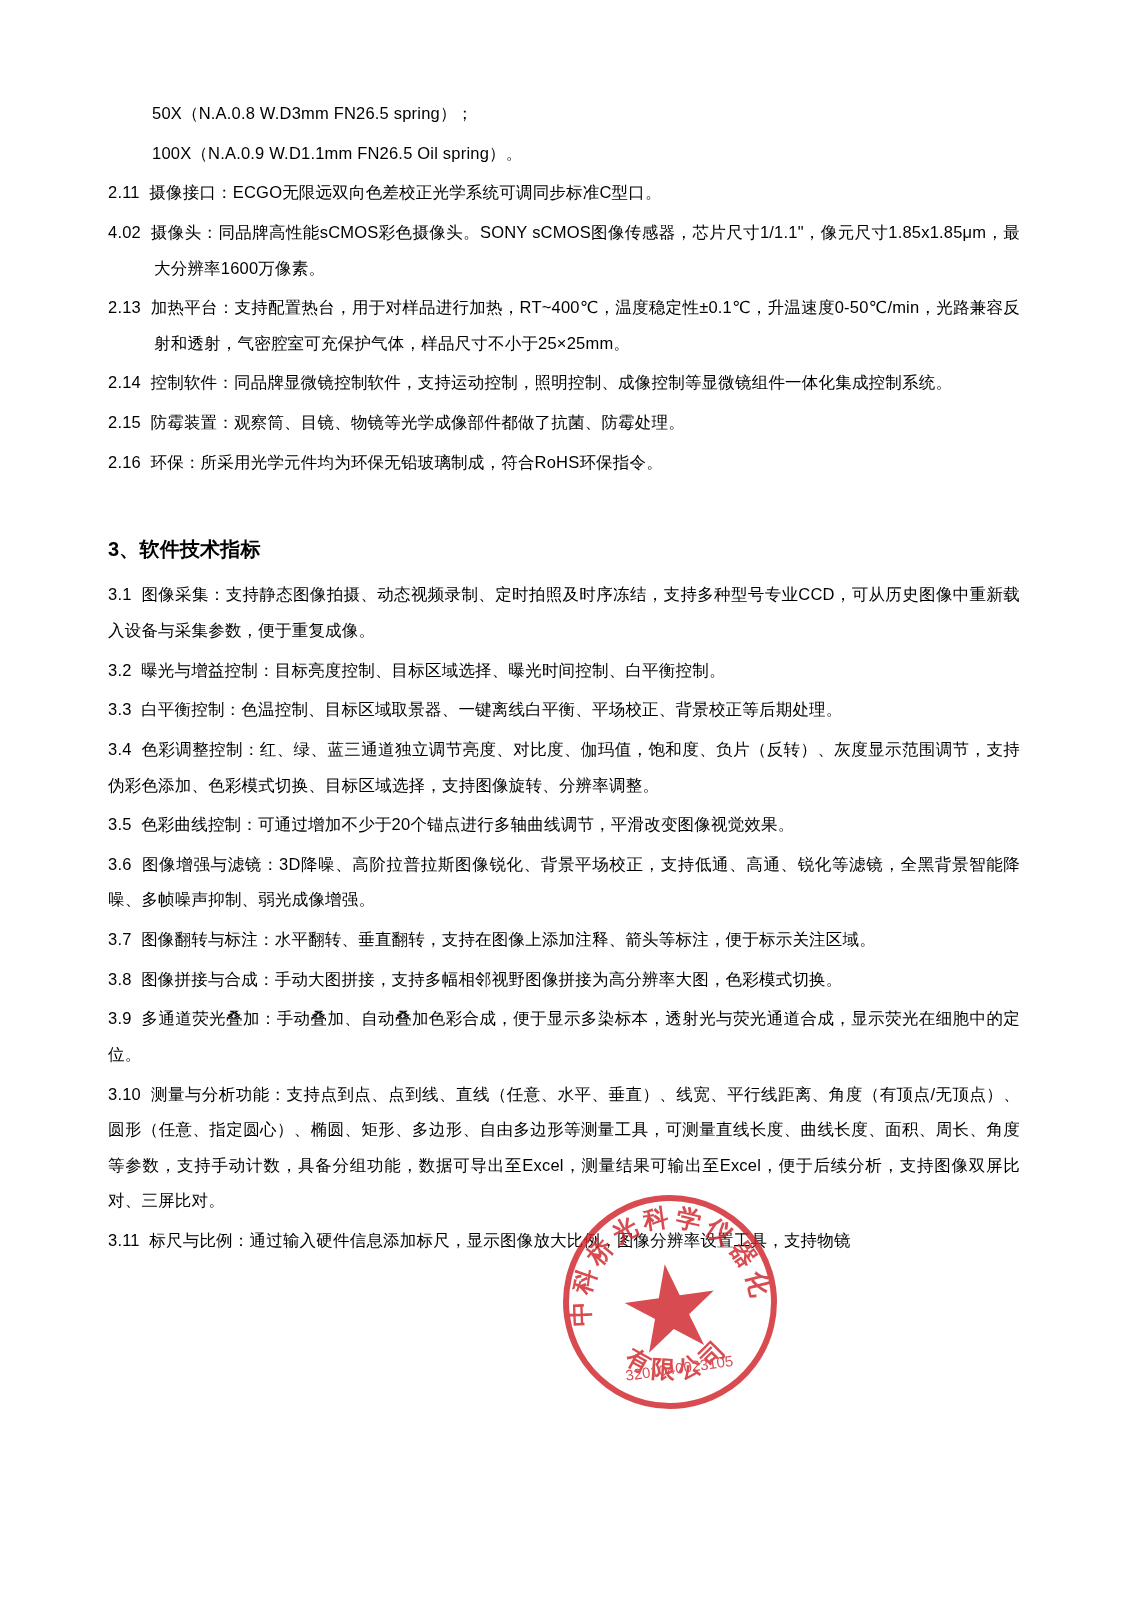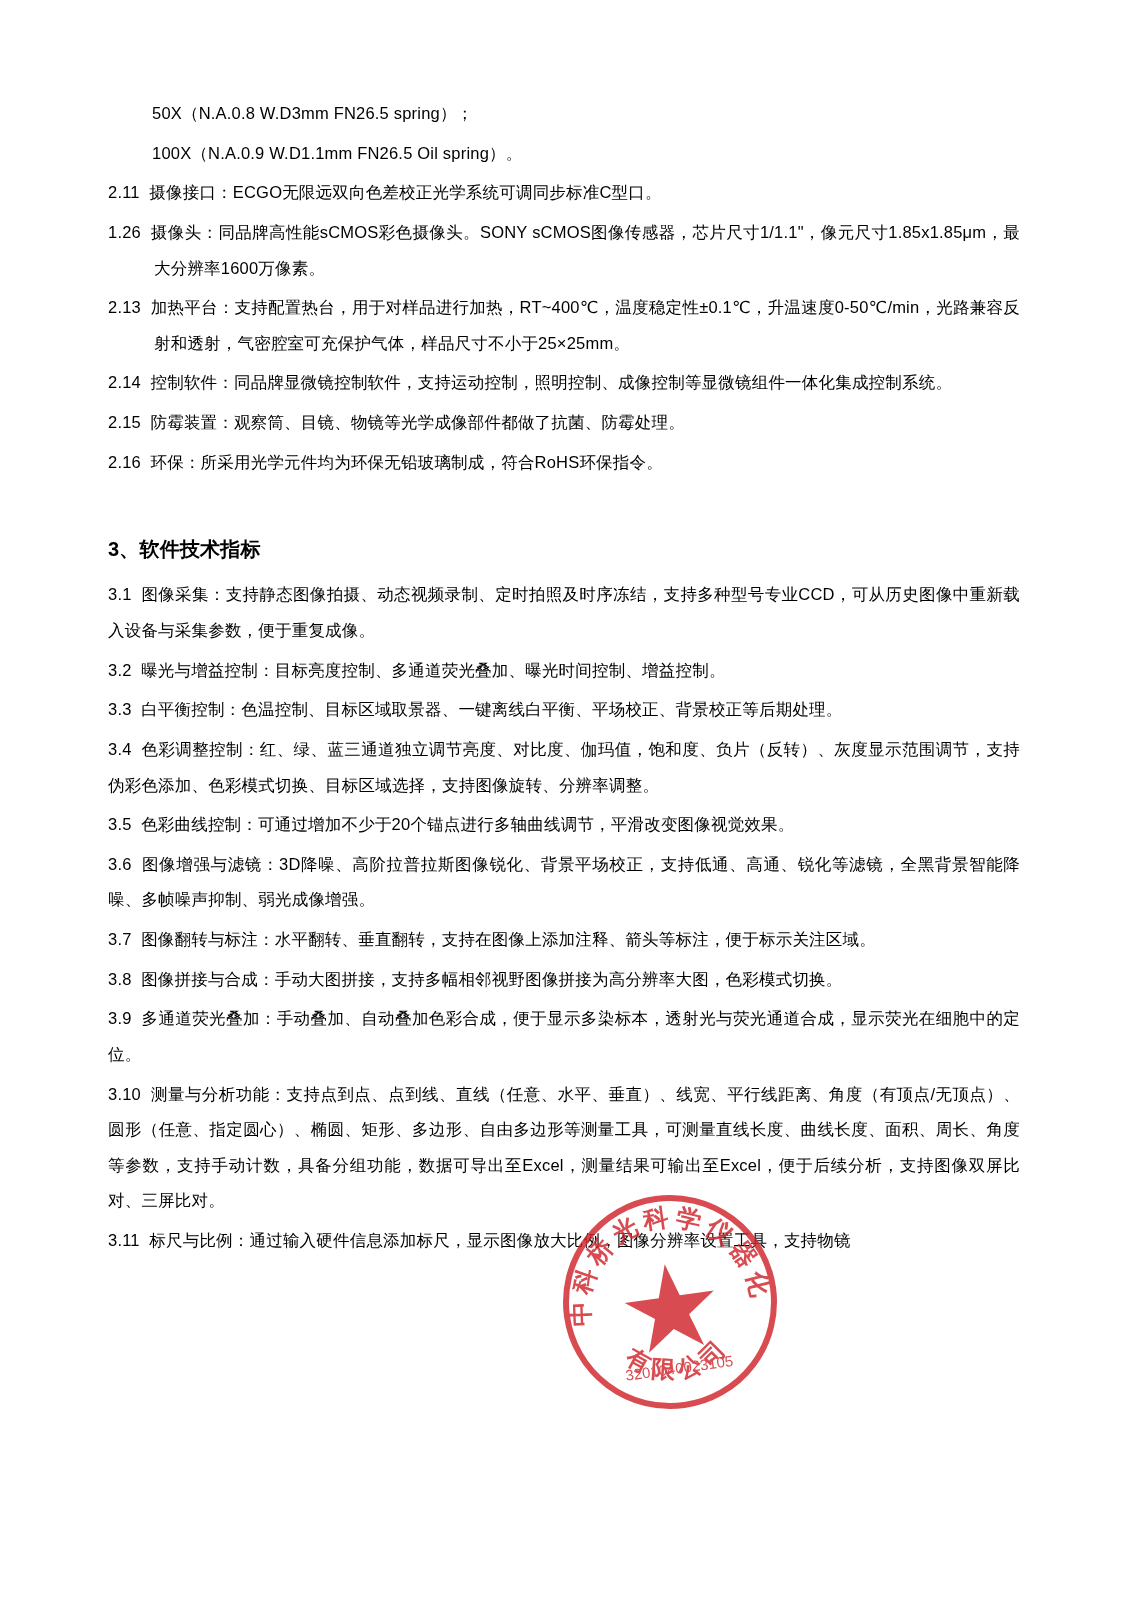--- a/index.html
+++ b/index.html
@@ -71,37 +71,37 @@
 
 <div class="page">
 
   <div class="doc-body">
 
     <p class="sub-line">50X（N.A.0.8 W.D3mm FN26.5 spring）；</p>
     <p class="sub-line">100X（N.A.0.9 W.D1.1mm FN26.5 Oil spring）。</p>
 
     <p class="hang"><span class="num">2.11</span>&nbsp;&nbsp;<span>摄像接口：ECGO无限远双向色差校正光学系统可调同步标准C型口。</span></p>
 
-    <p class="hang"><span class="num">1.26</span>&nbsp;&nbsp;<span>摄像头：同品牌高性能sCMOS彩色摄像头。SONY sCMOS图像传感器，芯片尺寸1/1.1"，像元尺寸1.85x1.85μm，最大分辨率1600万像素。</span></p>
+    <p class="hang"><span class="num">4.02</span>&nbsp;&nbsp;<span>摄像头：同品牌高性能sCMOS彩色摄像头。SONY sCMOS图像传感器，芯片尺寸1/1.1"，像元尺寸1.85x1.85μm，最大分辨率1600万像素。</span></p>
 
     <p class="hang"><span class="num">2.13</span>&nbsp;&nbsp;<span>加热平台：支持配置热台，用于对样品进行加热，RT~400℃，温度稳定性±0.1℃，升温速度0-50℃/min，光路兼容反射和透射，气密腔室可充保护气体，样品尺寸不小于25×25mm。</span></p>
 
     <p class="hang"><span class="num">2.14</span>&nbsp;&nbsp;<span>控制软件：同品牌显微镜控制软件，支持运动控制，照明控制、成像控制等显微镜组件一体化集成控制系统。</span></p>
 
     <p class="hang"><span class="num">2.15</span>&nbsp;&nbsp;<span>防霉装置：观察筒、目镜、物镜等光学成像部件都做了抗菌、防霉处理。</span></p>
 
     <p class="hang"><span class="num">2.16</span>&nbsp;&nbsp;<span>环保：所采用光学元件均为环保无铅玻璃制成，符合RoHS环保指令。</span></p>
 
     <div class="spacer-lg"></div>
 
     <p class="section-head">3、软件技术指标</p>
 
     <p><span class="num">3.1</span>&nbsp;&nbsp;<span>图像采集：支持静态图像拍摄、动态视频录制、定时拍照及时序冻结，支持多种型号专业CCD，可从历史图像中重新载入设备与采集参数，便于重复成像。</span></p>
 
-    <p><span class="num">3.2</span>&nbsp;&nbsp;<span>曝光与增益控制：目标亮度控制、多通道荧光叠加、曝光时间控制、增益控制。</span></p>
+    <p><span class="num">3.2</span>&nbsp;&nbsp;<span>曝光与增益控制：目标亮度控制、目标区域选择、曝光时间控制、白平衡控制。</span></p>
 
     <p><span class="num">3.3</span>&nbsp;&nbsp;<span>白平衡控制：色温控制、目标区域取景器、一键离线白平衡、平场校正、背景校正等后期处理。</span></p>
 
     <p><span class="num">3.4</span>&nbsp;&nbsp;<span>色彩调整控制：红、绿、蓝三通道独立调节亮度、对比度、伽玛值，饱和度、负片（反转）、灰度显示范围调节，支持伪彩色添加、色彩模式切换、目标区域选择，支持图像旋转、分辨率调整。</span></p>
 
     <p><span class="num">3.5</span>&nbsp;&nbsp;<span>色彩曲线控制：可通过增加不少于20个锚点进行多轴曲线调节，平滑改变图像视觉效果。</span></p>
 
     <p><span class="num">3.6</span>&nbsp;&nbsp;<span>图像增强与滤镜：3D降噪、高阶拉普拉斯图像锐化、背景平场校正，支持低通、高通、锐化等滤镜，全黑背景智能降噪、多帧噪声抑制、弱光成像增强。</span></p>
 
     <p><span class="num">3.7</span>&nbsp;&nbsp;<span>图像翻转与标注：水平翻转、垂直翻转，支持在图像上添加注释、箭头等标注，便于标示关注区域。</span></p>

